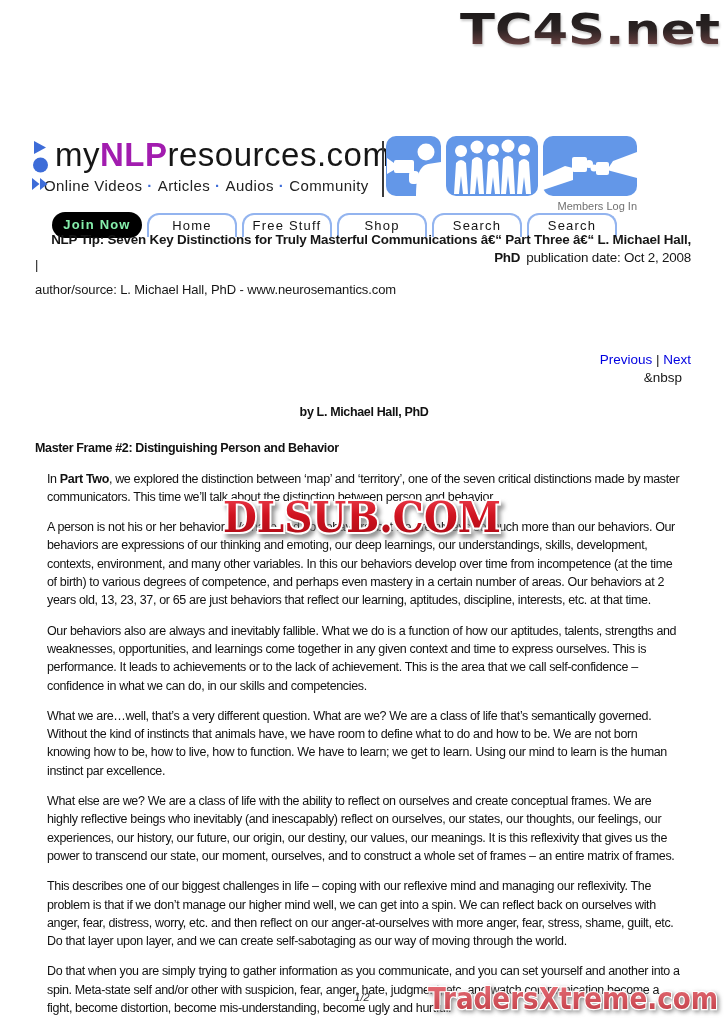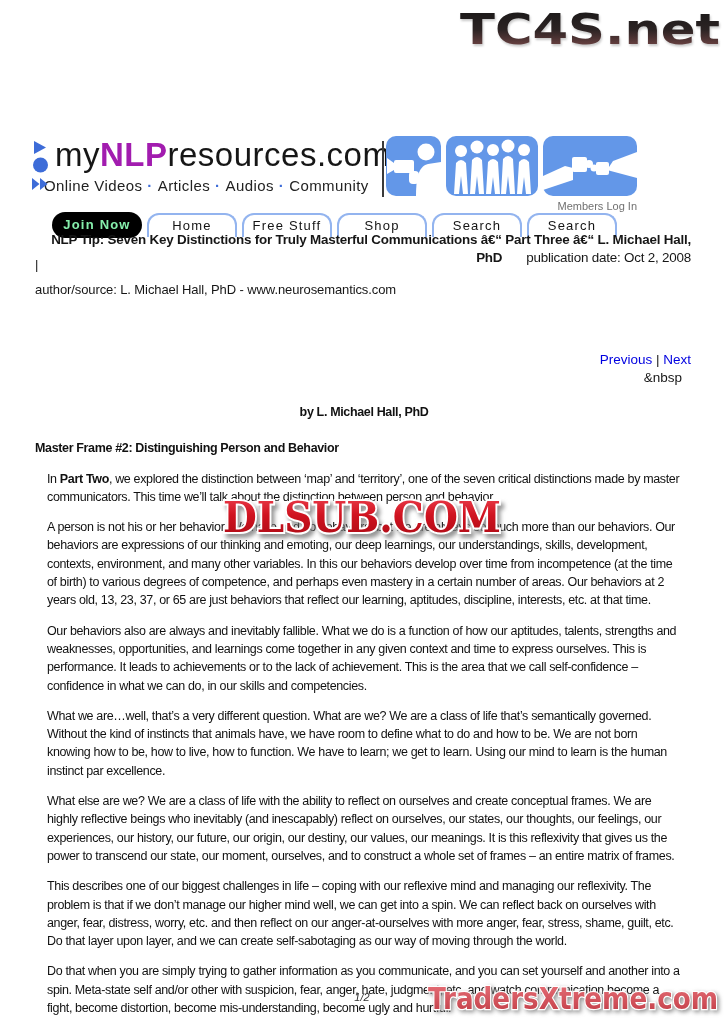--- a/index.html
+++ b/index.html
@@ -32,21 +32,21 @@
   .tab{position:absolute;top:213px;height:22px;width:86px;background:#fff;
        border:2px solid #93b4ef;border-bottom:none;border-radius:12px 12px 0 0;
        font-size:13px;letter-spacing:1.2px;text-align:center;line-height:22px;color:#141414;cursor:pointer;}
   .tab-0{left:52px;}.tab-1{left:147px;}.tab-2{left:242px;}.tab-3{left:337px;}.tab-4{left:432px;}.tab-5{left:527px;}
   .tab.active{background:#000;color:#86efac;font-weight:700;border:none;border-radius:13px;
               top:212px;height:26px;line-height:26px;width:90px;}
 
   
   .title-block{position:absolute;left:35px;top:231px;width:656px;text-align:right;
                font-size:13.4px;font-weight:700;line-height:17.5px;letter-spacing:-0.2px;}
-  .pub{font-weight:400;padding-left:24px;}
+  .pub{font-weight:400;padding-left:6px;}
   .pipe{position:absolute;left:35px;top:257px;font-size:13px;}
   .author-line{position:absolute;left:35px;top:282px;font-size:13px;letter-spacing:-0.1px;}
   .pager{position:absolute;left:35px;top:351px;width:656px;text-align:right;font-size:13.5px;line-height:18px;}
   .pager a{color:#0000e0;cursor:pointer;}
   .pager .nbsp-line{padding-right:9px;}
 
   
   .article{position:absolute;left:35px;top:403px;width:658px;
            font-size:12.5px;line-height:18.3px;letter-spacing:-0.35px;color:#111;}
   .byline{text-align:center;font-weight:700;}

